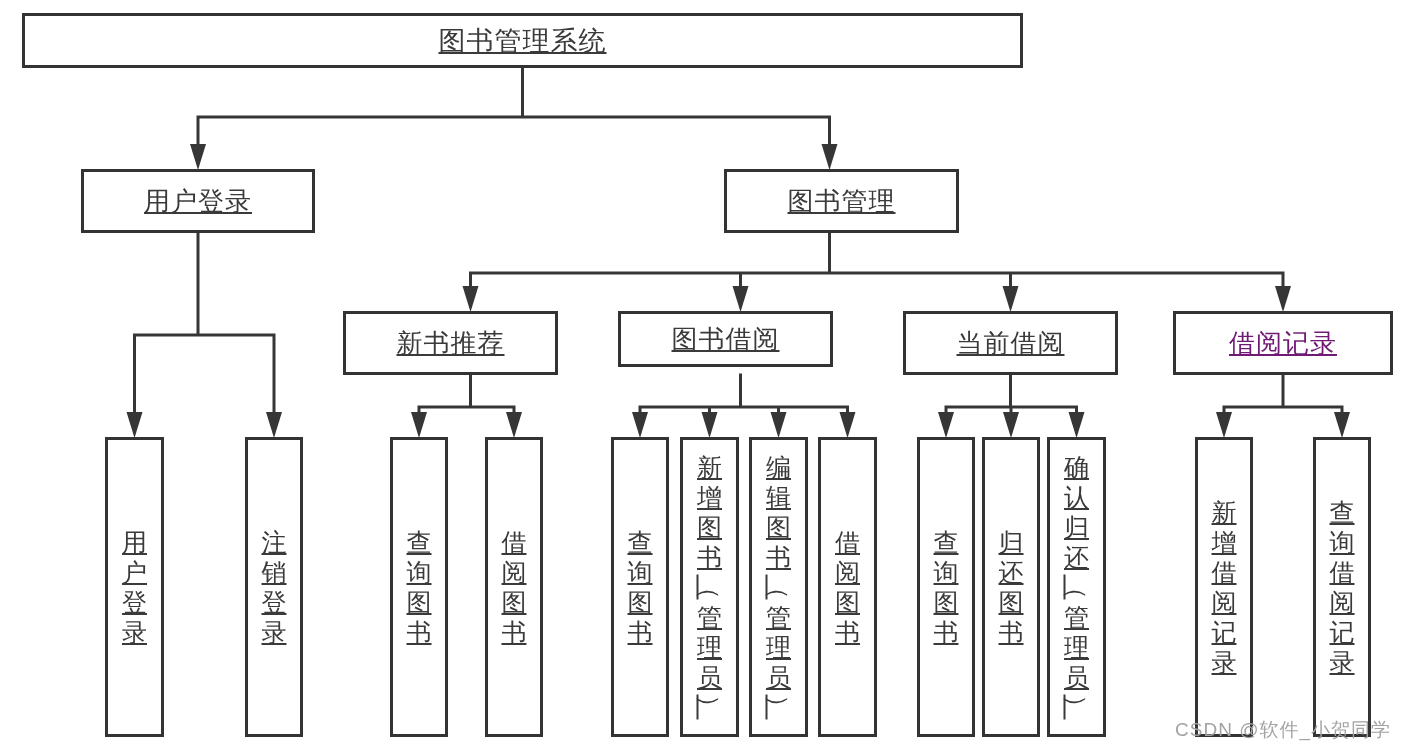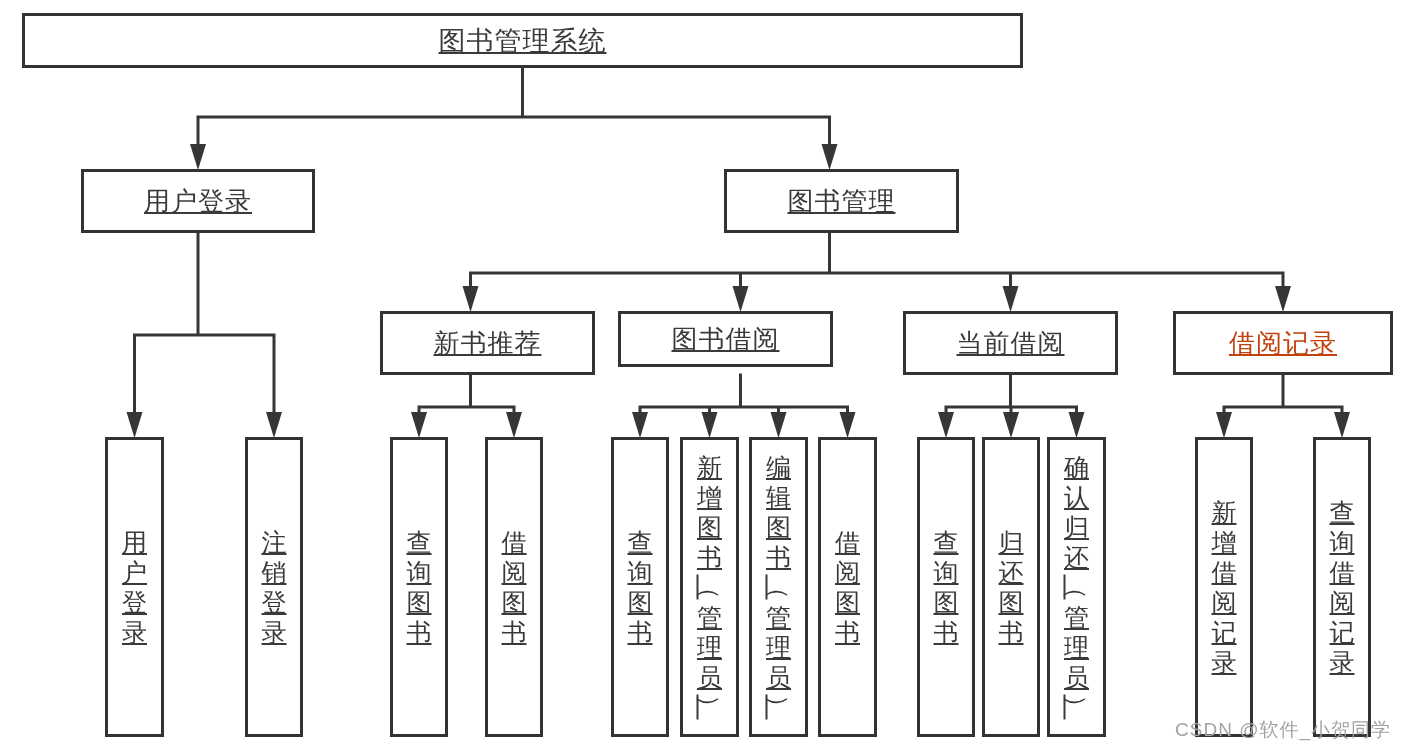--- a/index.html
+++ b/index.html
@@ -84,30 +84,30 @@
   <div id="nodes">
       <div class="node horizontal root" style="left: 22px; top: 13px; width: 1001px; height: 55px; border-color: rgb(51, 51, 51); color: rgb(58, 58, 58);">
         <span>图书管理系统</span>
       </div>
       <div class="node horizontal" style="left: 81px; top: 169px; width: 234px; height: 64px; border-color: rgb(51, 51, 51); color: rgb(58, 58, 58);">
         <span>用户登录</span>
       </div>
       <div class="node horizontal" style="left: 712px; top: 169px; width: 235px; height: 64px; border-color: rgb(51, 51, 51); color: rgb(58, 58, 58); margin-left: 12px;">
         <span>图书管理</span>
       </div>
-      <div class="node horizontal" style="left: 380px; top: 311px; width: 215px; height: 64px; border-color: rgb(51, 51, 51); color: rgb(58, 58, 58);">
+      <div class="node horizontal" style="left: 343px; top: 311px; width: 215px; height: 64px; border-color: rgb(51, 51, 51); color: rgb(58, 58, 58);">
         <span>新书推荐</span>
       </div>
       <div class="node horizontal" style="left: 618px; top: 311px; width: 215px; height: 56px; border-color: rgb(51, 51, 51); color: rgb(58, 58, 58);">
         <span>图书借阅</span>
       </div>
       <div class="node horizontal" style="left: 903px; top: 311px; width: 215px; height: 64px; border-color: rgb(51, 51, 51); color: rgb(58, 58, 58);">
         <span>当前借阅</span>
       </div>
-      <div class="node horizontal" style="left: 1173px; top: 311px; width: 220px; height: 64px; border-color: rgb(51, 51, 51); color: #c2410c;">
+      <div class="node horizontal" style="left: 1173px; top: 311px; width: 220px; height: 64px; border-color: rgb(51, 51, 51); color: #701a75;">
         <span>借阅记录</span>
       </div>
       <div class="node vertical" style="left: 105px; top: 437px; width: 59px; height: 300px; border-color: rgb(51, 51, 51); color: rgb(58, 58, 58);">
         <span class="vcol">
           <span class="vchar">用</span>
           <span class="vchar">户</span>
           <span class="vchar">登</span>
           <span class="vchar">录</span>
         </span>
       </div>

